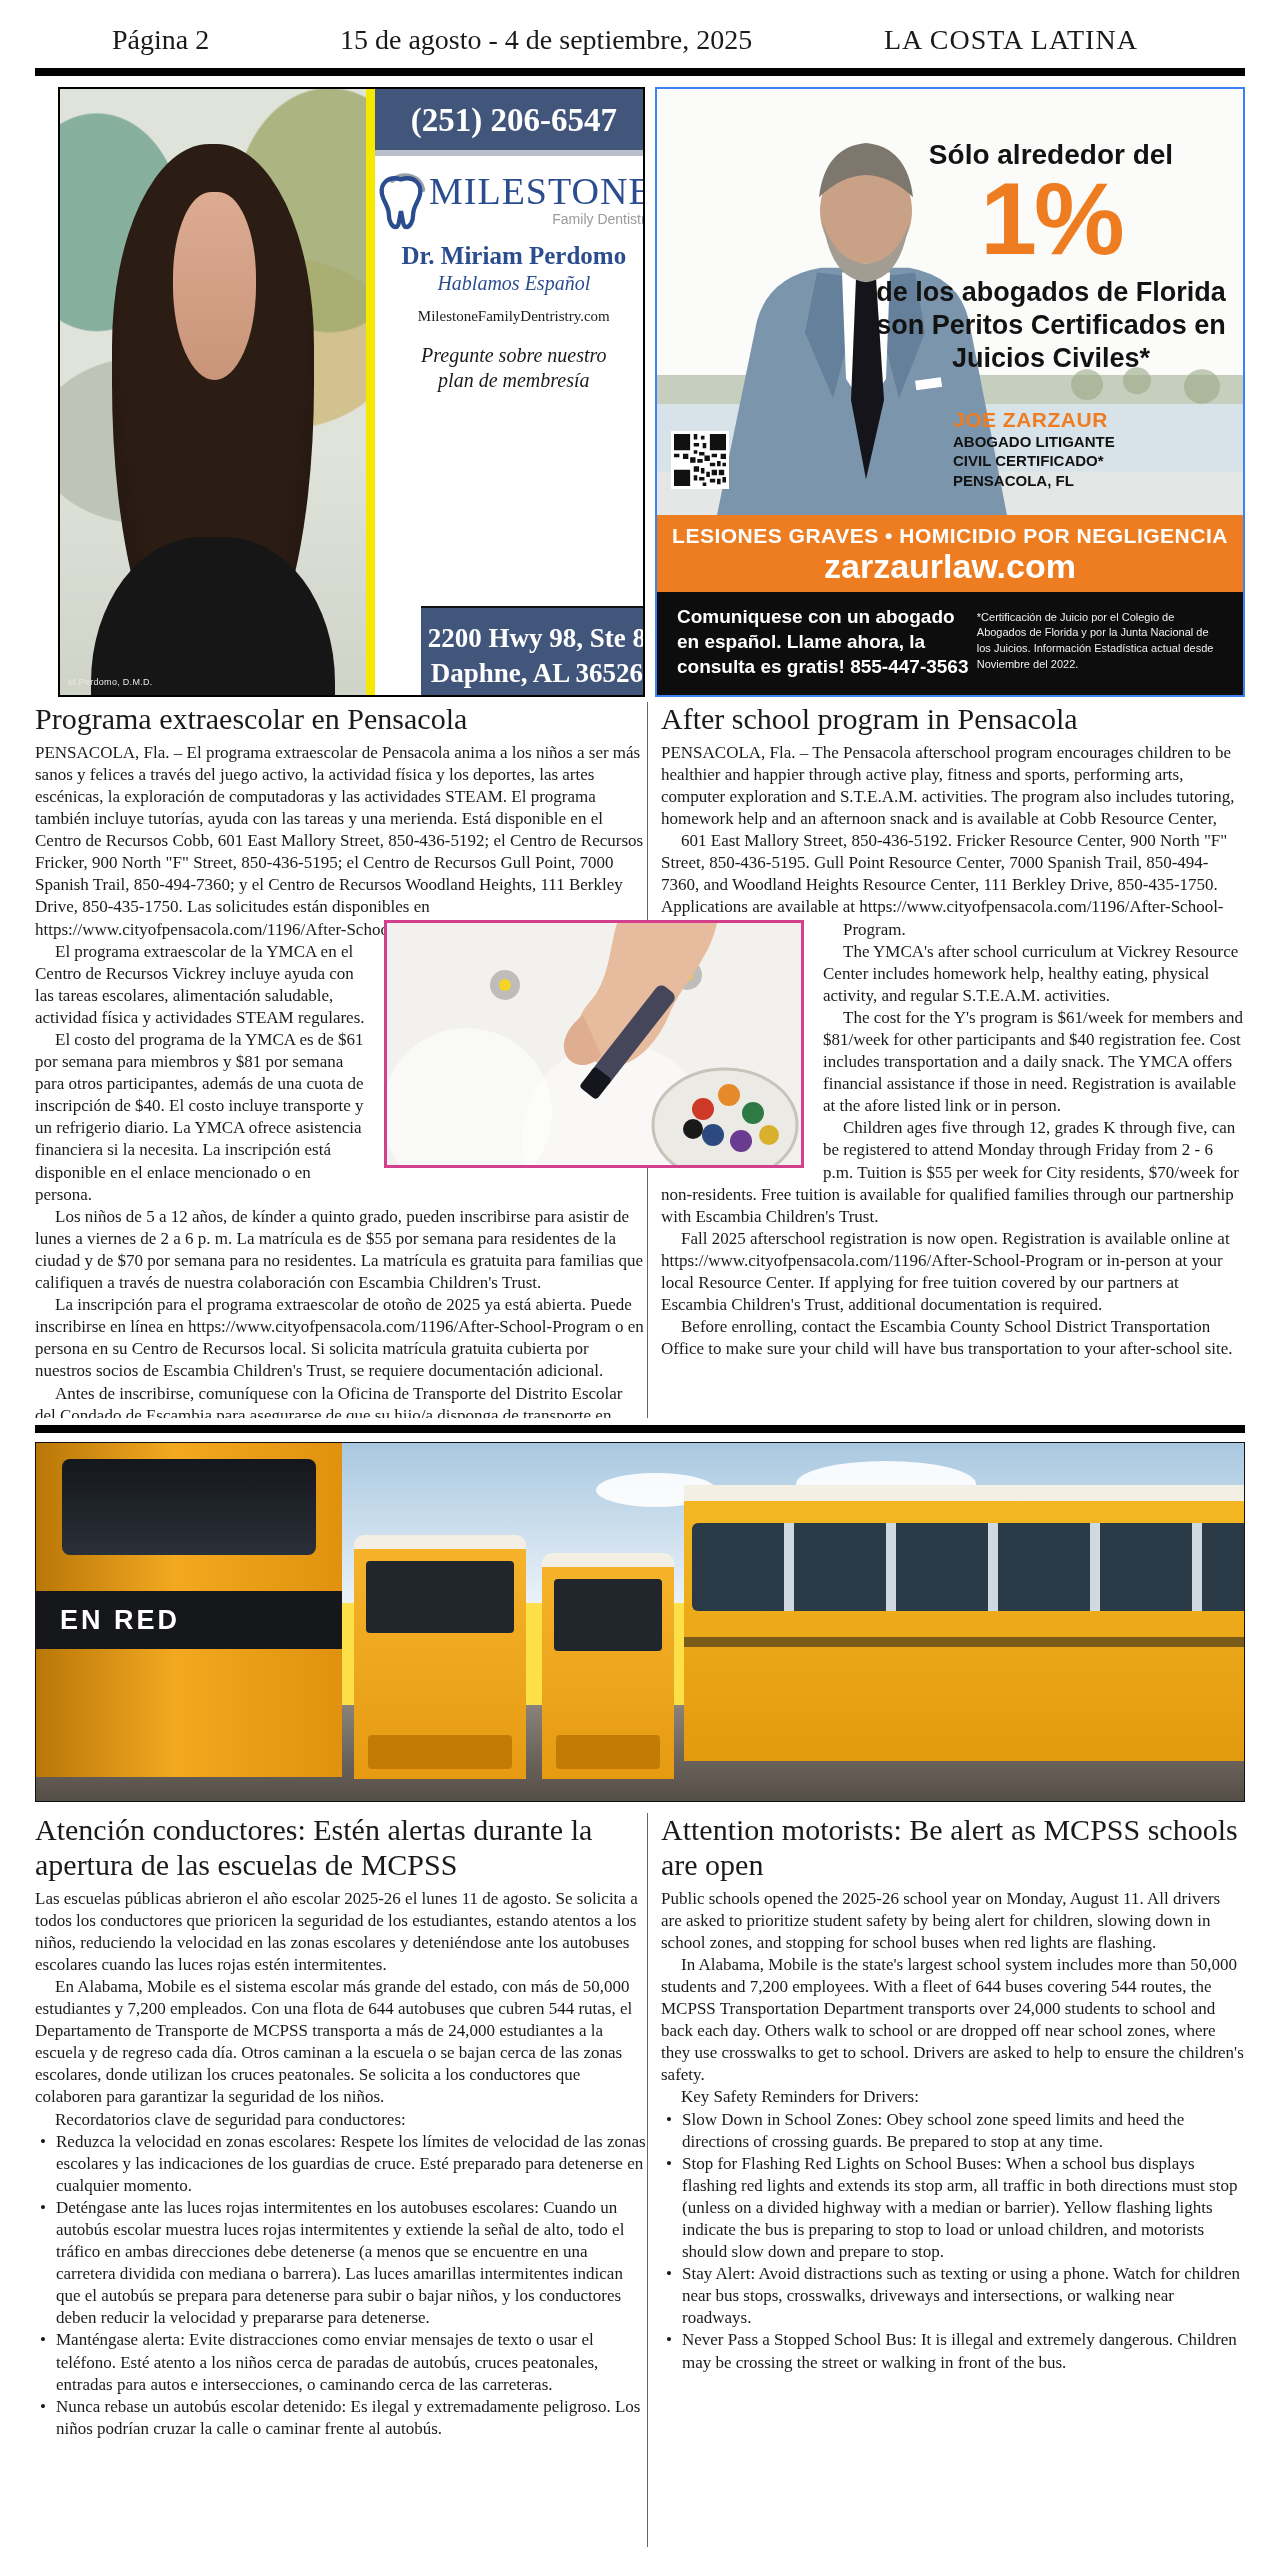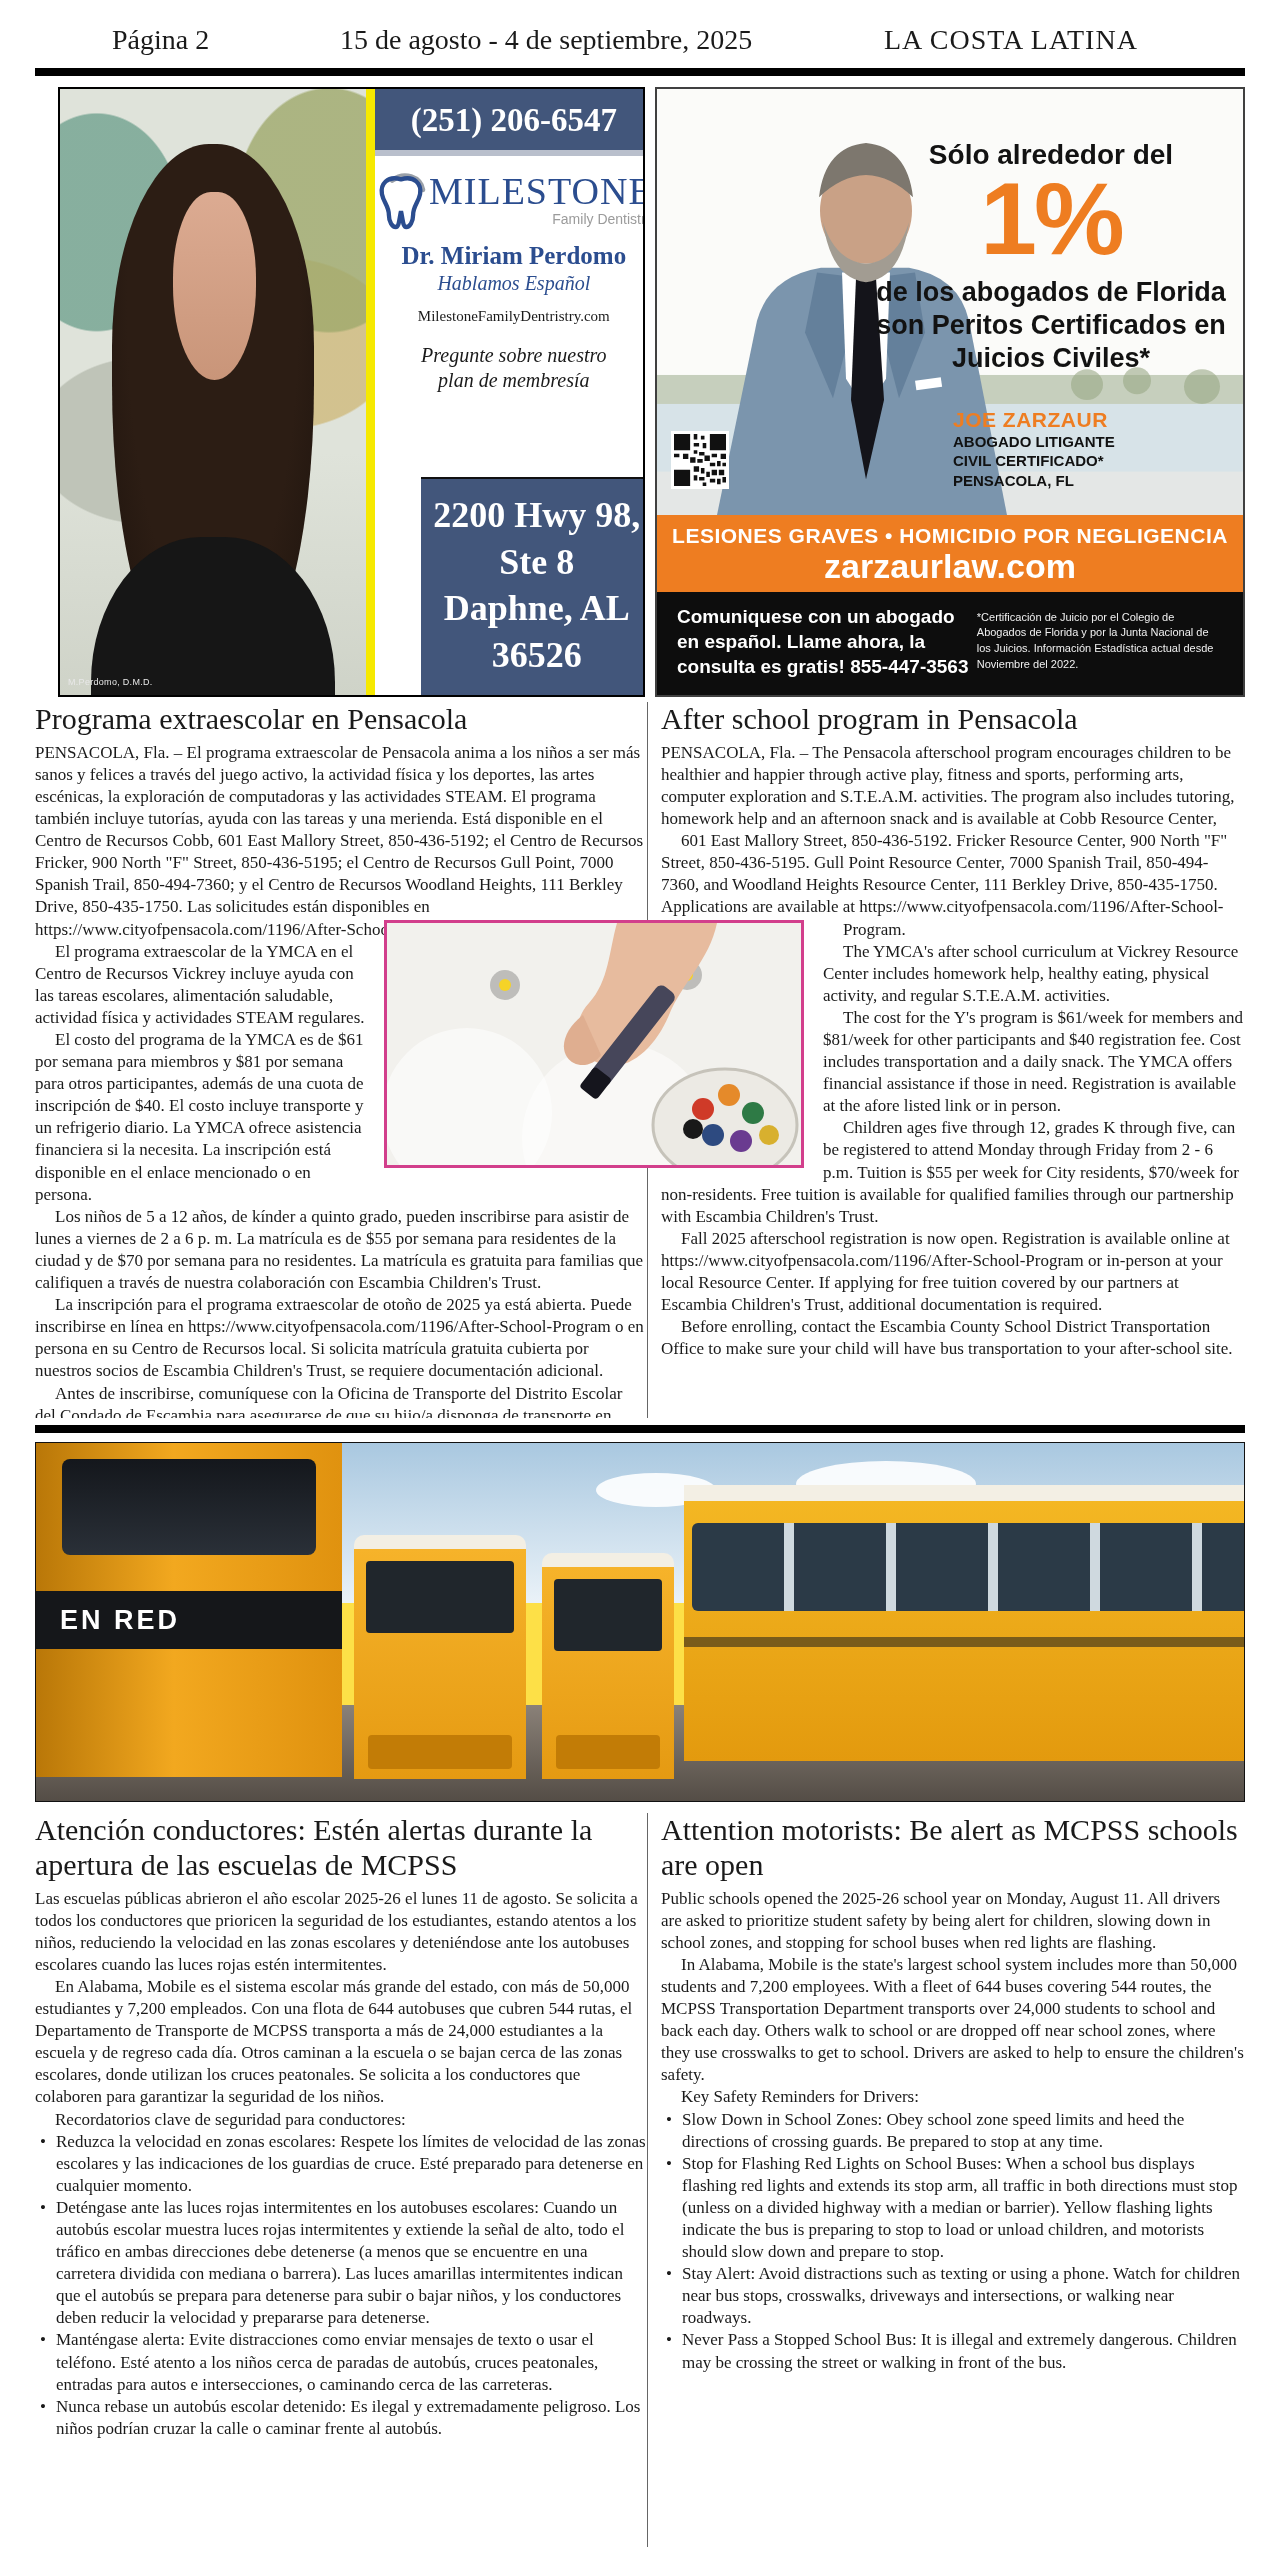--- a/index.html
+++ b/index.html
@@ -50,24 +50,24 @@
   .ms-brand-sub{font-family:"Liberation Sans",sans-serif;font-size:14px;color:#9b9b9b;margin-top:1px;}
   .ms-doctor{font-size:25px;font-weight:bold;color:var(--milestone_text_blue);text-align:center;margin-top:12px;}
   .ms-tagline{font-size:20px;font-style:italic;color:var(--milestone_text_blue);text-align:center;margin-top:2px;}
   .ms-site{font-size:15px;text-align:center;margin-top:13px;}
   .ms-membership{font-size:20px;font-style:italic;text-align:center;margin-top:18px;padding:0 26px;line-height:1.25;}
   .ms-services{margin-top:14px;background:var(--milestone_panel);border-top:2px solid #111;padding:8px 12px 6px;}
   .ms-services-title{font-size:26px;text-align:center;width:190px;margin:0 auto;line-height:1.15;}
   .ms-service-list{margin:8px 0 0 46px;font-size:18px;line-height:1.3;width:200px;}
   .ms-service-list div::before{content:"• ";}
   .ms-address{margin-top:auto;background:var(--milestone_blue);color:#fff;text-align:center;font-weight:bold;
-    font-size:36px;padding:13px 0 16px;line-height:1.3;border-top:2px solid #111;margin-left:46px;}
-
-  
-  .ad-zarzaur{flex:1;border:2px solid #404040;display:flex;flex-direction:column;background:#fff;overflow:hidden;}
+    font-size:27px;padding:13px 0 4px;line-height:1.3;border-top:2px solid #111;margin-left:46px;}
+
+  
+  .ad-zarzaur{flex:1;border:2px solid #3b82f6;display:flex;flex-direction:column;background:#fff;overflow:hidden;}
   .zz-photo{position:relative;flex:1;overflow:hidden;}
   .zz-scene{position:absolute;inset:0;width:100%;height:100%;}
   .zz-claims{position:absolute;top:50px;right:16px;width:352px;text-align:center;
     font-family:"Liberation Sans",sans-serif;font-weight:bold;color:#121212;}
   .zz-lead{font-size:28px;}
   .zz-stat{font-size:102px;line-height:.95;color:var(--zarzaur_orange);letter-spacing:-3px;}
   .zz-claim{font-size:27px;line-height:1.22;margin-top:8px;}
   .zz-qr{position:absolute;left:14px;bottom:26px;width:58px;height:58px;background:#fff;padding:3px;}
   .zz-attorney{position:absolute;left:296px;bottom:24px;font-family:"Liberation Sans",sans-serif;}
   .zz-attorney-name{color:var(--zarzaur_orange);font-size:21px;font-weight:bold;letter-spacing:.5px;}

